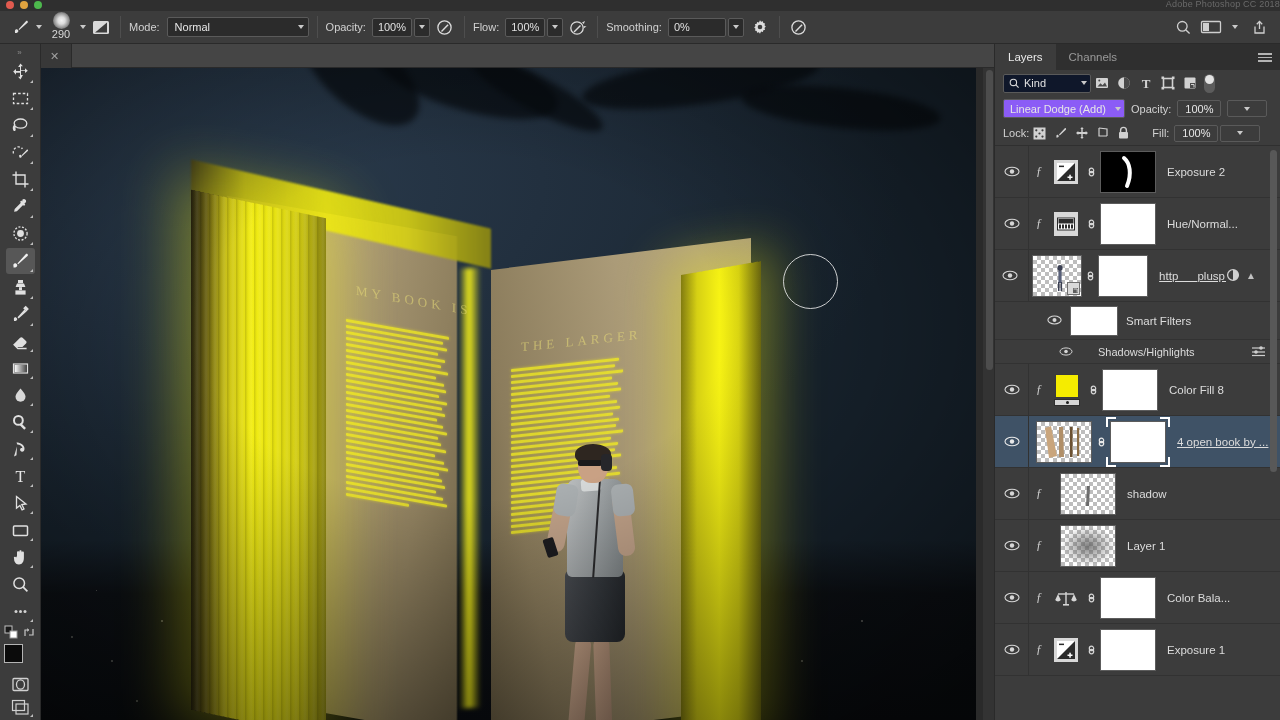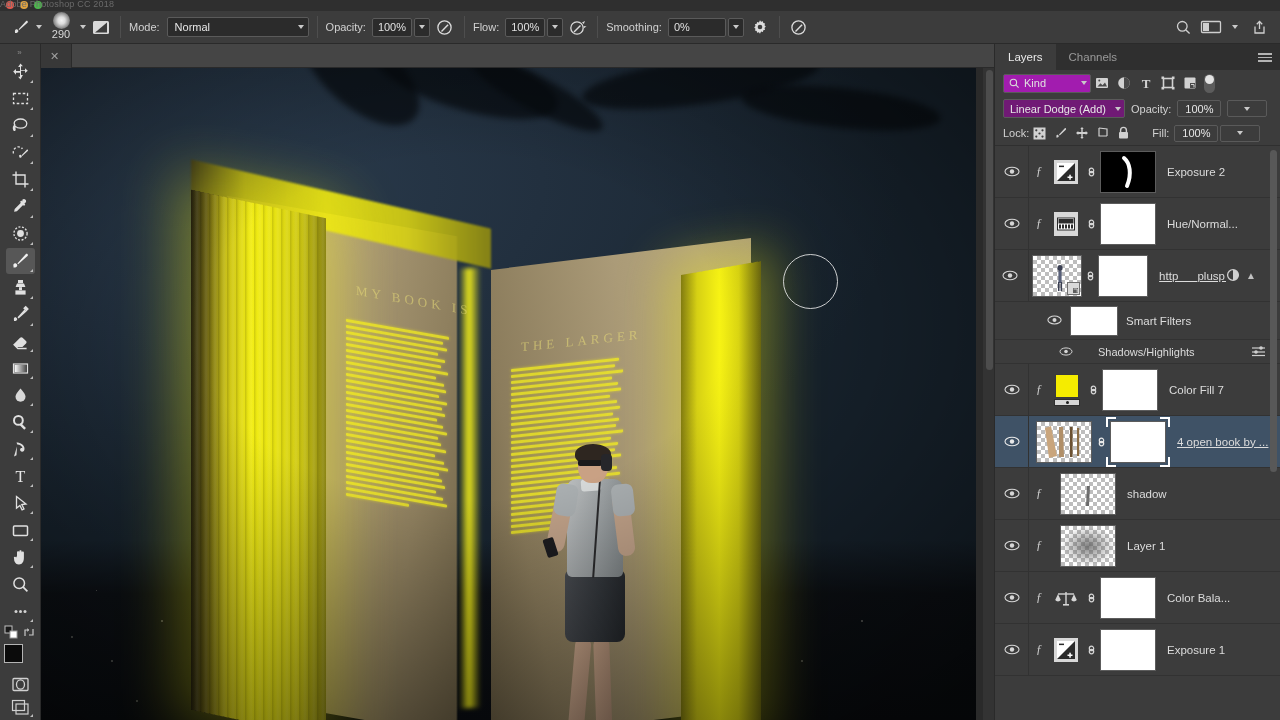--- a/index.html
+++ b/index.html
@@ -14,21 +14,21 @@
 
   
   .titlebar {
     position: absolute; left: 0; top: 0; width: 1280px; height: 11px;
     background: #2f2f2f;
   }
   .traffic { position: absolute; top: 1px; display: flex; gap: 6px; left: 6px; }
   .tl { width: 8px; height: 8px; border-radius: 50%; }
   .tl.r { background: #e05a4f; } .tl.y { background: #e0a33f; } .tl.g { background: #4db84d; }
   .tb-title {
-    position: absolute; left: 0; right: 0; top: -1px; text-align: left;
+    position: absolute; left: 0; right: 0; top: -1px; text-align: right;
     font-size: 9px; color: #6a6a6a; letter-spacing: .2px;
   }
 
   
   .optionsbar {
     position: absolute; left: 0; top: 11px; width: 1280px; height: 33px;
     background: #3c3c3c; border-bottom: 1px solid #2a2a2a;
     display: flex; align-items: center; padding: 0 10px;
   }
   .ob-sep { width: 1px; height: 22px; background: #4e4e4e; margin: 0 8px; }
@@ -245,38 +245,38 @@
     position: absolute; right: 8px; top: 9px; width: 14px; height: 9px;
     display: flex; flex-direction: column; justify-content: space-between;
   }
   .panel-menu i { display: block; height: 1.6px; background: #b4b4b4; }
 
   .filter-row {
     height: 26px; display: flex; align-items: center; gap: 0; padding: 0 8px;
     flex: 0 0 auto;
   }
   .kind-sel {
-    width: 88px; height: 19px; background: #a21caf; border: 1px solid #5a5a5a;
+    width: 88px; height: 19px; background: #0f172a; border: 1px solid #5a5a5a;
     border-radius: 2px; display: flex; align-items: center; gap: 4px;
     padding: 0 3px 0 5px; font-size: 11px; color: #e0e0e0;
   }
   .fi { width: 22px; height: 20px; display: flex; align-items: center; justify-content: center; }
   .toggle-pill {
     width: 11px; height: 19px; border-radius: 6px; background: #5c5c5c;
     position: relative; margin-left: 3px;
   }
   .toggle-pill::after { content: ""; position: absolute; left: 1px; top: 1px;
     width: 9px; height: 9px; border-radius: 50%; background: #e3e3e3; }
 
   .blend-row {
     height: 25px; display: flex; align-items: center; gap: 6px; padding: 0 8px;
     flex: 0 0 auto;
   }
   .blend-sel {
-    width: 122px; height: 19px; background: #701a75; border: 1px solid #5a5a5a;
+    width: 122px; height: 19px; background: #8b5cf6; border: 1px solid #5a5a5a;
     border-radius: 2px; display: flex; align-items: center; justify-content: space-between;
     padding: 0 3px 0 6px; font-size: 11px; color: #e6e6e6;
   }
   .lock-row {
     height: 25px; display: flex; align-items: center; gap: 0; padding: 0 8px;
     flex: 0 0 auto; border-bottom: 1px solid #2f2f2f;
   }
   .lock-ic { width: 21px; height: 20px; display: flex; align-items: center; justify-content: center; }
   .small-field {
     height: 17px; min-width: 40px; background: #3c3c3c; border: 1px solid #5a5a5a;
@@ -1065,21 +1065,21 @@
           <span class="fill-color"></span>
           <span class="fill-slider"></span>
         </div>
         <div class="link-cell">
           <svg width="11" height="16" viewBox="0 0 11 16">
               <path d="M5.5 4.2a2.2 2.2 0 1 0 0 4.4 2.2 2.2 0 0 0 0-4.4z" fill="none" stroke="#d6d6d6" stroke-width="1.2"></path>
               <path d="M5.5 7.4a2.2 2.2 0 1 0 0 4.4 2.2 2.2 0 0 0 0-4.4z" fill="none" stroke="#d6d6d6" stroke-width="1.2"></path>
             </svg>
         </div>
         <div class="mask-thumb"></div>
-        <div class="layer-name">Color Fill 7</div>
+        <div class="layer-name">Color Fill 8</div>
       </div>
 
       <div class="layer-row selected">
         <div class="eye-sep"></div>
         <div class="eye-cell">
           <svg width="16" height="11" viewBox="0 0 16 11">
               <ellipse cx="8" cy="5.5" rx="7" ry="4.3" fill="none" stroke="#e8e8e8" stroke-width="1.1"></ellipse>
               <circle cx="8" cy="5.5" r="2.2" fill="#e8e8e8"></circle>
             </svg>
         </div>

